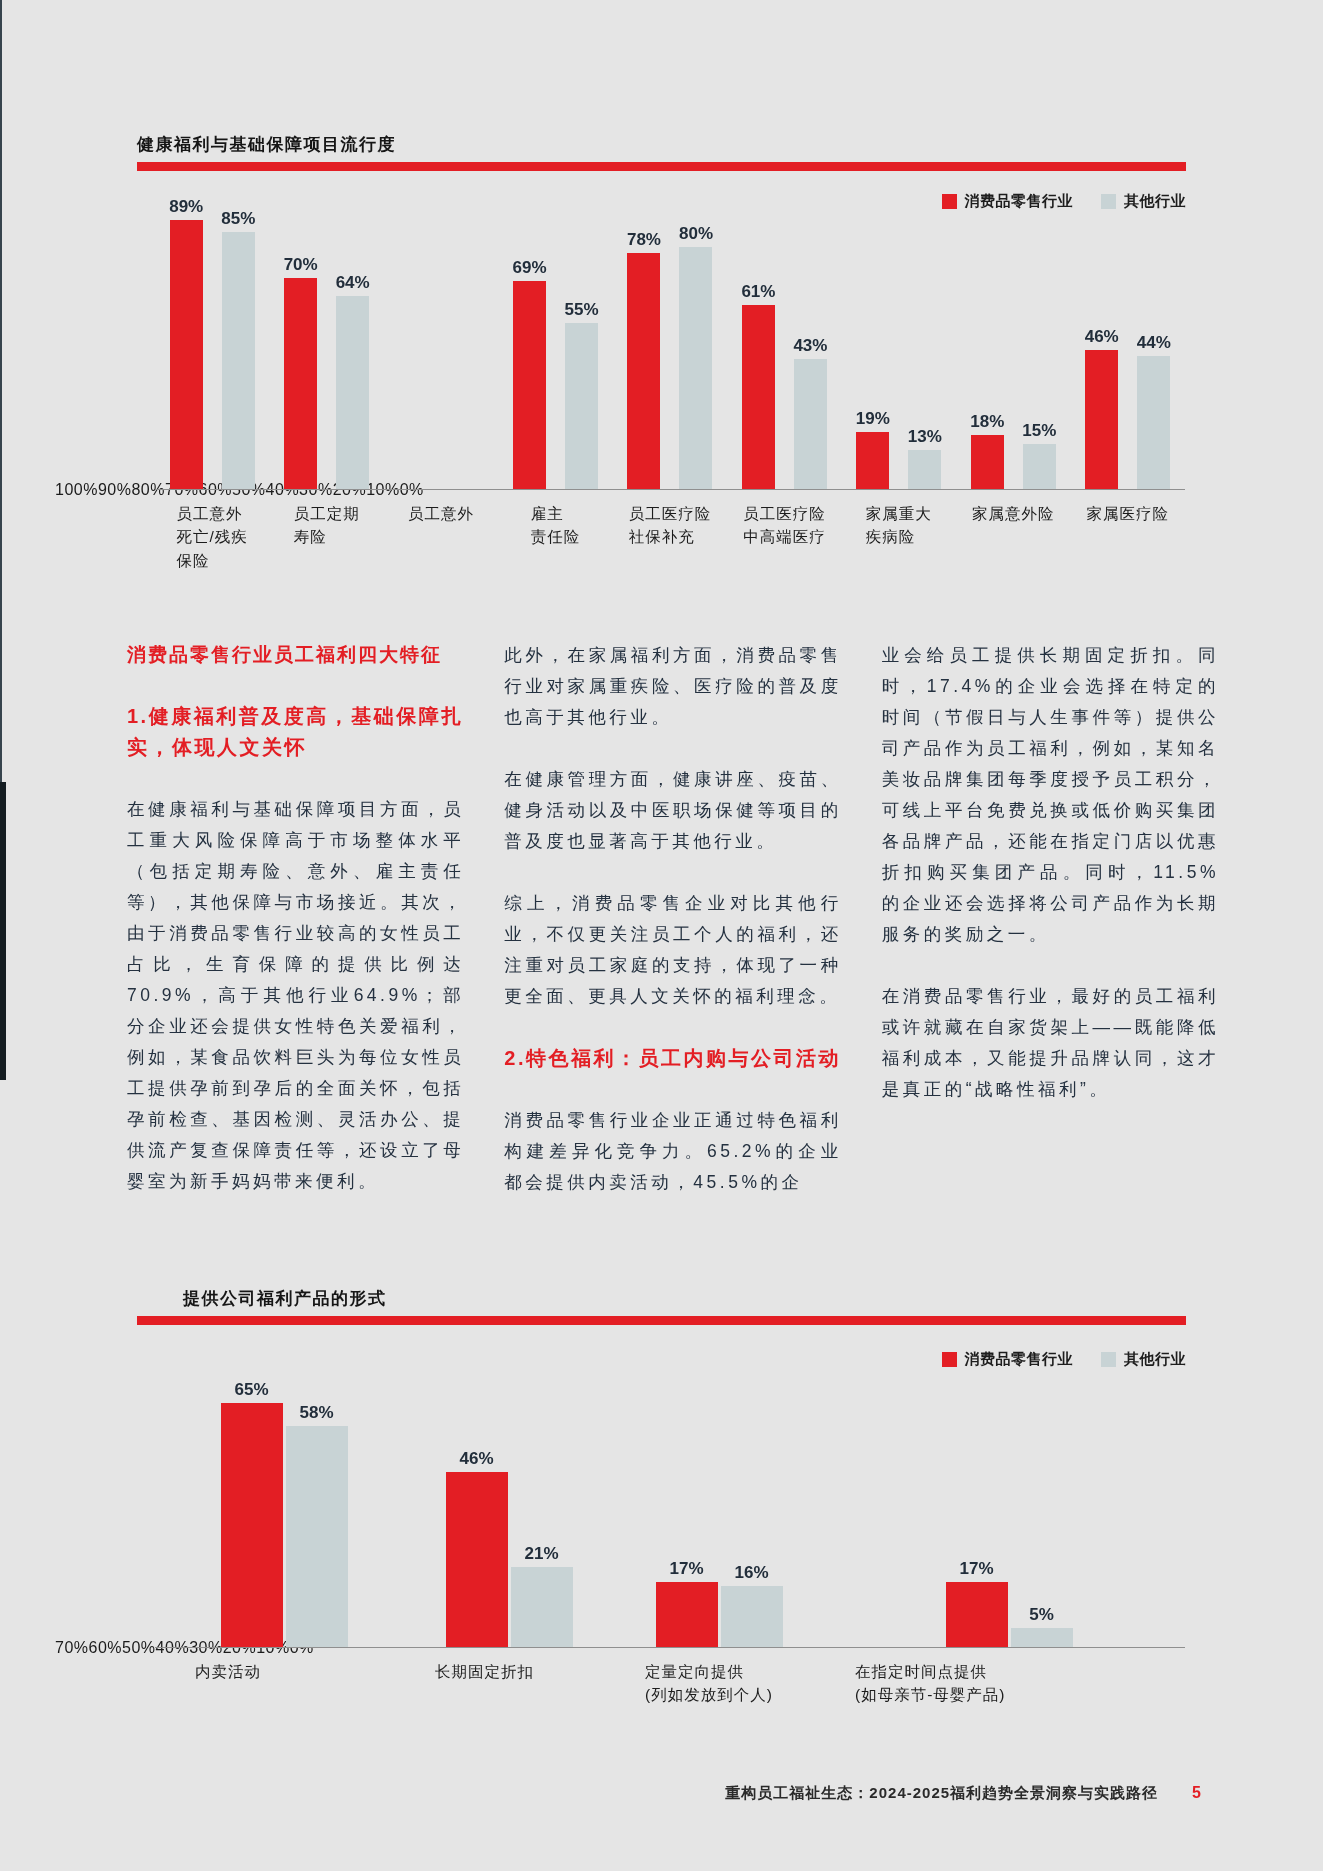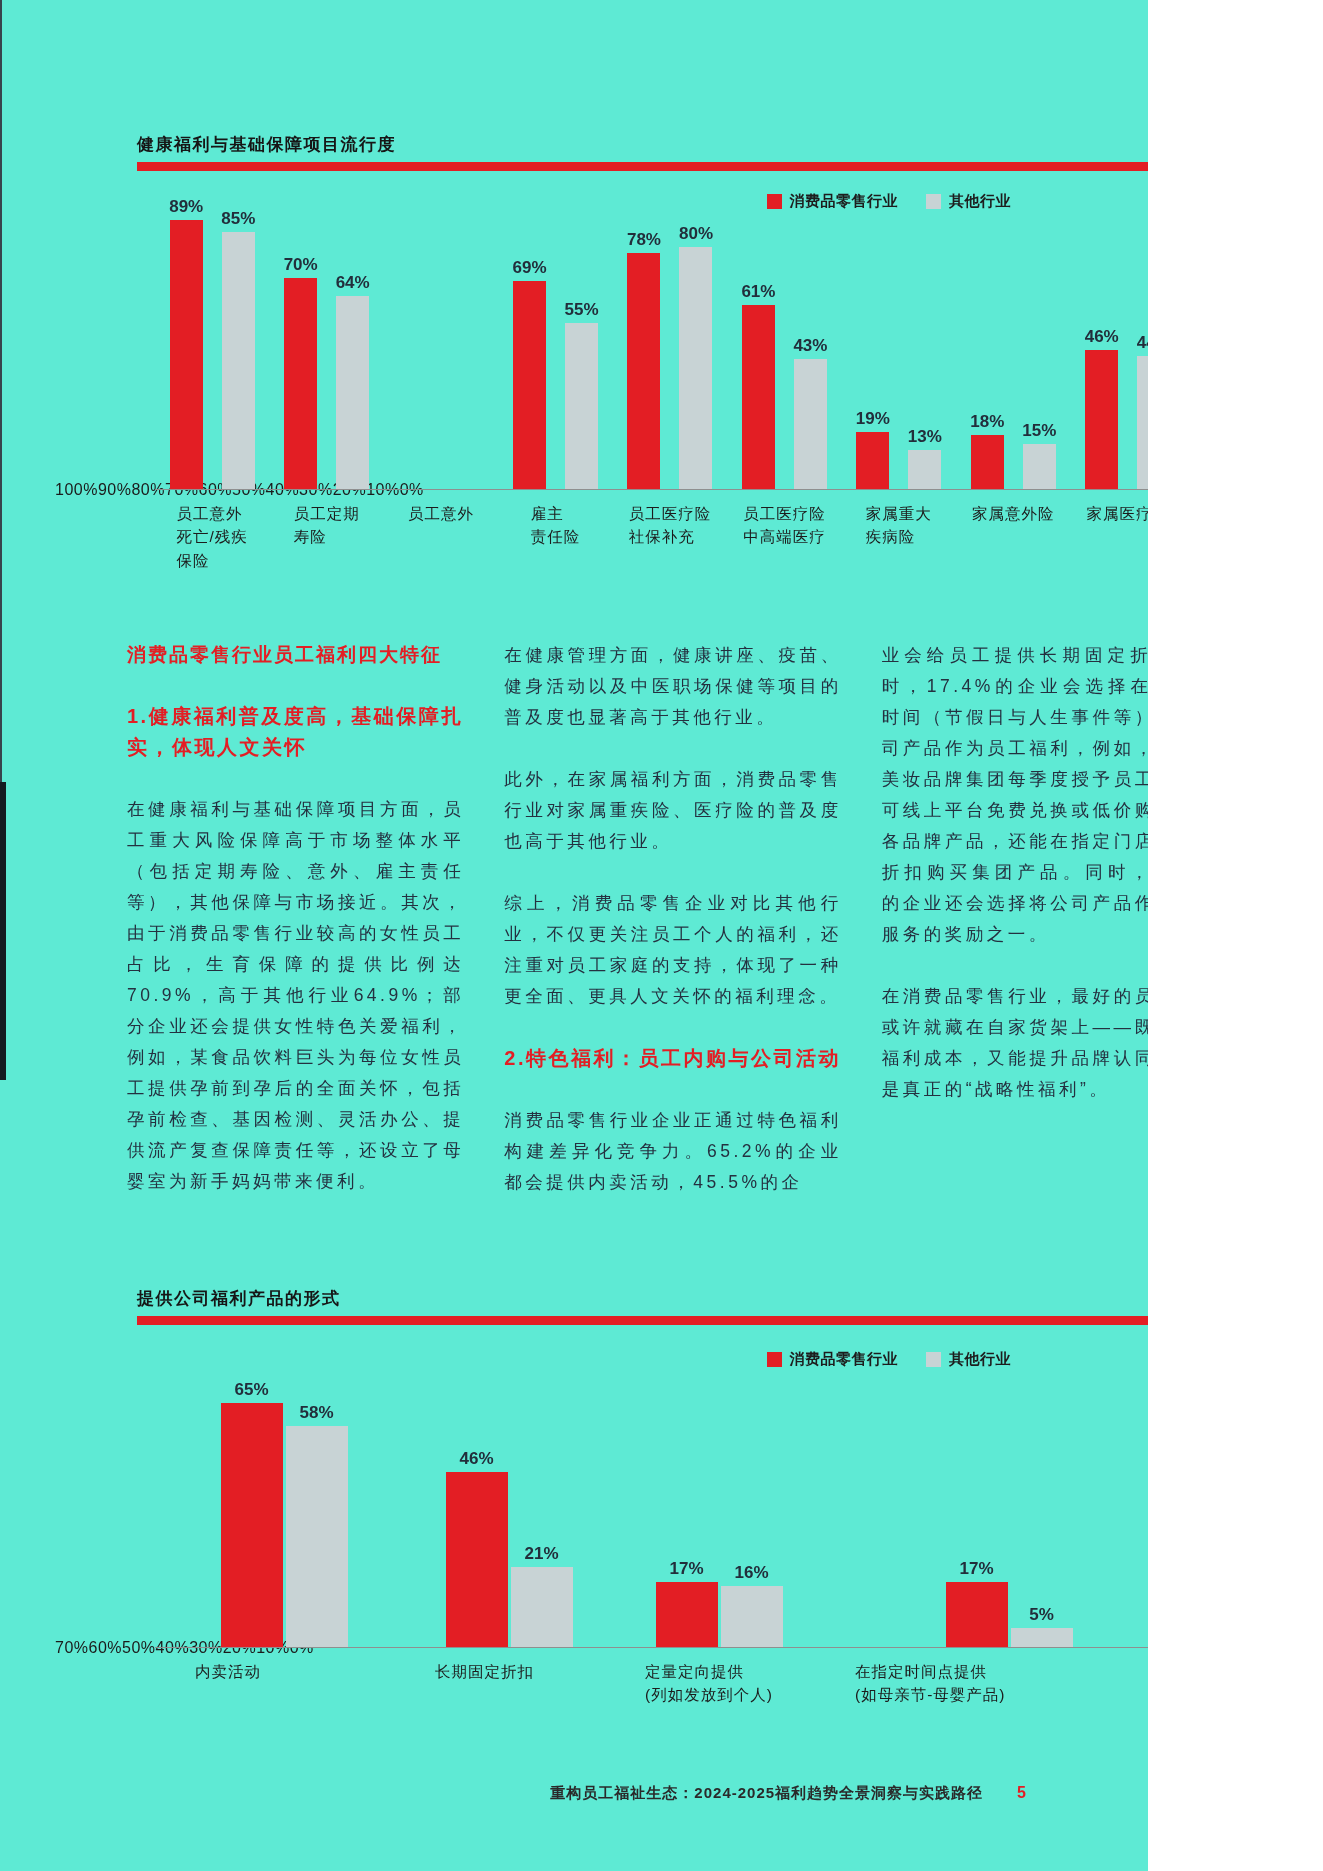--- a/index.html
+++ b/index.html
@@ -1,27 +1,27 @@
 <!DOCTYPE html>
 <html><head>
 <meta charset="utf-8">
 <style>
   html,body{margin:0;padding:0;background:#ffffff;}
-  .page{position:relative;width:1148px;height:1871px;background:#5eead4;overflow:hidden;
+  .page{position:relative;width:1323px;height:1871px;background:#e5e5e5;overflow:hidden;
         font-family:"Liberation Sans","DejaVu Sans",sans-serif;color:#243140;}
 
   
   .edge-thin{position:absolute;left:0;top:0;width:2px;height:1080px;background:#37444d;}
   .edge-thick{position:absolute;left:0;top:782px;width:6px;height:298px;background:#141c21;}
 
   
   .section-title{position:absolute;left:137px;font-size:17px;font-weight:bold;color:#161616;letter-spacing:1.5px;}
   .rule{position:absolute;left:137px;width:1049px;height:9px;background:#e31e24;}
   .title1{top:133px;} .rule1{top:162px;}
-  .title2{top:1287px;} .rule2{top:1316px;}
+  .title2{top:1287px;margin-left:46px;} .rule2{top:1316px;}
 
   
   .legend{position:absolute;right:137px;display:flex;gap:28px;align-items:center;
           font-size:15px;font-weight:600;color:#1d1d1d;letter-spacing:0.5px;margin-left:36px;}
   .legend1{top:192px;} .legend2{top:1350px;}
   .legend-item{display:flex;align-items:center;gap:8px;}
   .sq{width:15px;height:15px;display:inline-block;}
   .sq-red{background:#e31e24;} .sq-gray{background:#c8d3d5;}
 
   
@@ -219,22 +219,22 @@
       </div>
   </div>
 
   <div class="columns">
     <div class="col">
       <p class="red-h">消费品零售行业员工福利四大特征</p>
       <p class="red-sub">1.健康福利普及度高，基础保障扎实，体现人文关怀</p>
       <p>在健康福利与基础保障项目方面，员工重大风险保障高于市场整体水平（包括定期寿险、意外、雇主责任等），其他保障与市场接近。其次，由于消费品零售行业较高的女性员工占比，生育保障的提供比例达70.9%，高于其他行业64.9%；部分企业还会提供女性特色关爱福利，例如，某食品饮料巨头为每位女性员工提供孕前到孕后的全面关怀，包括孕前检查、基因检测、灵活办公、提供流产复查保障责任等，还设立了母婴室为新手妈妈带来便利。</p>
     </div>
     <div class="col">
+      <p>此外，在家属福利方面，消费品零售行业对家属重疾险、医疗险的普及度也高于其他行业。</p>
       <p>在健康管理方面，健康讲座、疫苗、健身活动以及中医职场保健等项目的普及度也显著高于其他行业。</p>
-      <p>此外，在家属福利方面，消费品零售行业对家属重疾险、医疗险的普及度也高于其他行业。</p>
       <p>综上，消费品零售企业对比其他行业，不仅更关注员工个人的福利，还注重对员工家庭的支持，体现了一种更全面、更具人文关怀的福利理念。</p>
       <p class="red-sub">2.特色福利：员工内购与公司活动</p>
       <p>消费品零售行业企业正通过特色福利构建差异化竞争力。65.2%的企业都会提供内卖活动，45.5%的企</p>
     </div>
     <div class="col">
       <p>业会给员工提供长期固定折扣。同时，17.4%的企业会选择在特定的时间（节假日与人生事件等）提供公司产品作为员工福利，例如，某知名美妆品牌集团每季度授予员工积分，可线上平台免费兑换或低价购买集团各品牌产品，还能在指定门店以优惠折扣购买集团产品。同时，11.5%的企业还会选择将公司产品作为长期服务的奖励之一。</p>
       <p>在消费品零售行业，最好的员工福利或许就藏在自家货架上——既能降低福利成本，又能提升品牌认同，这才是真正的“战略性福利”。</p>
     </div>
   </div>
 

